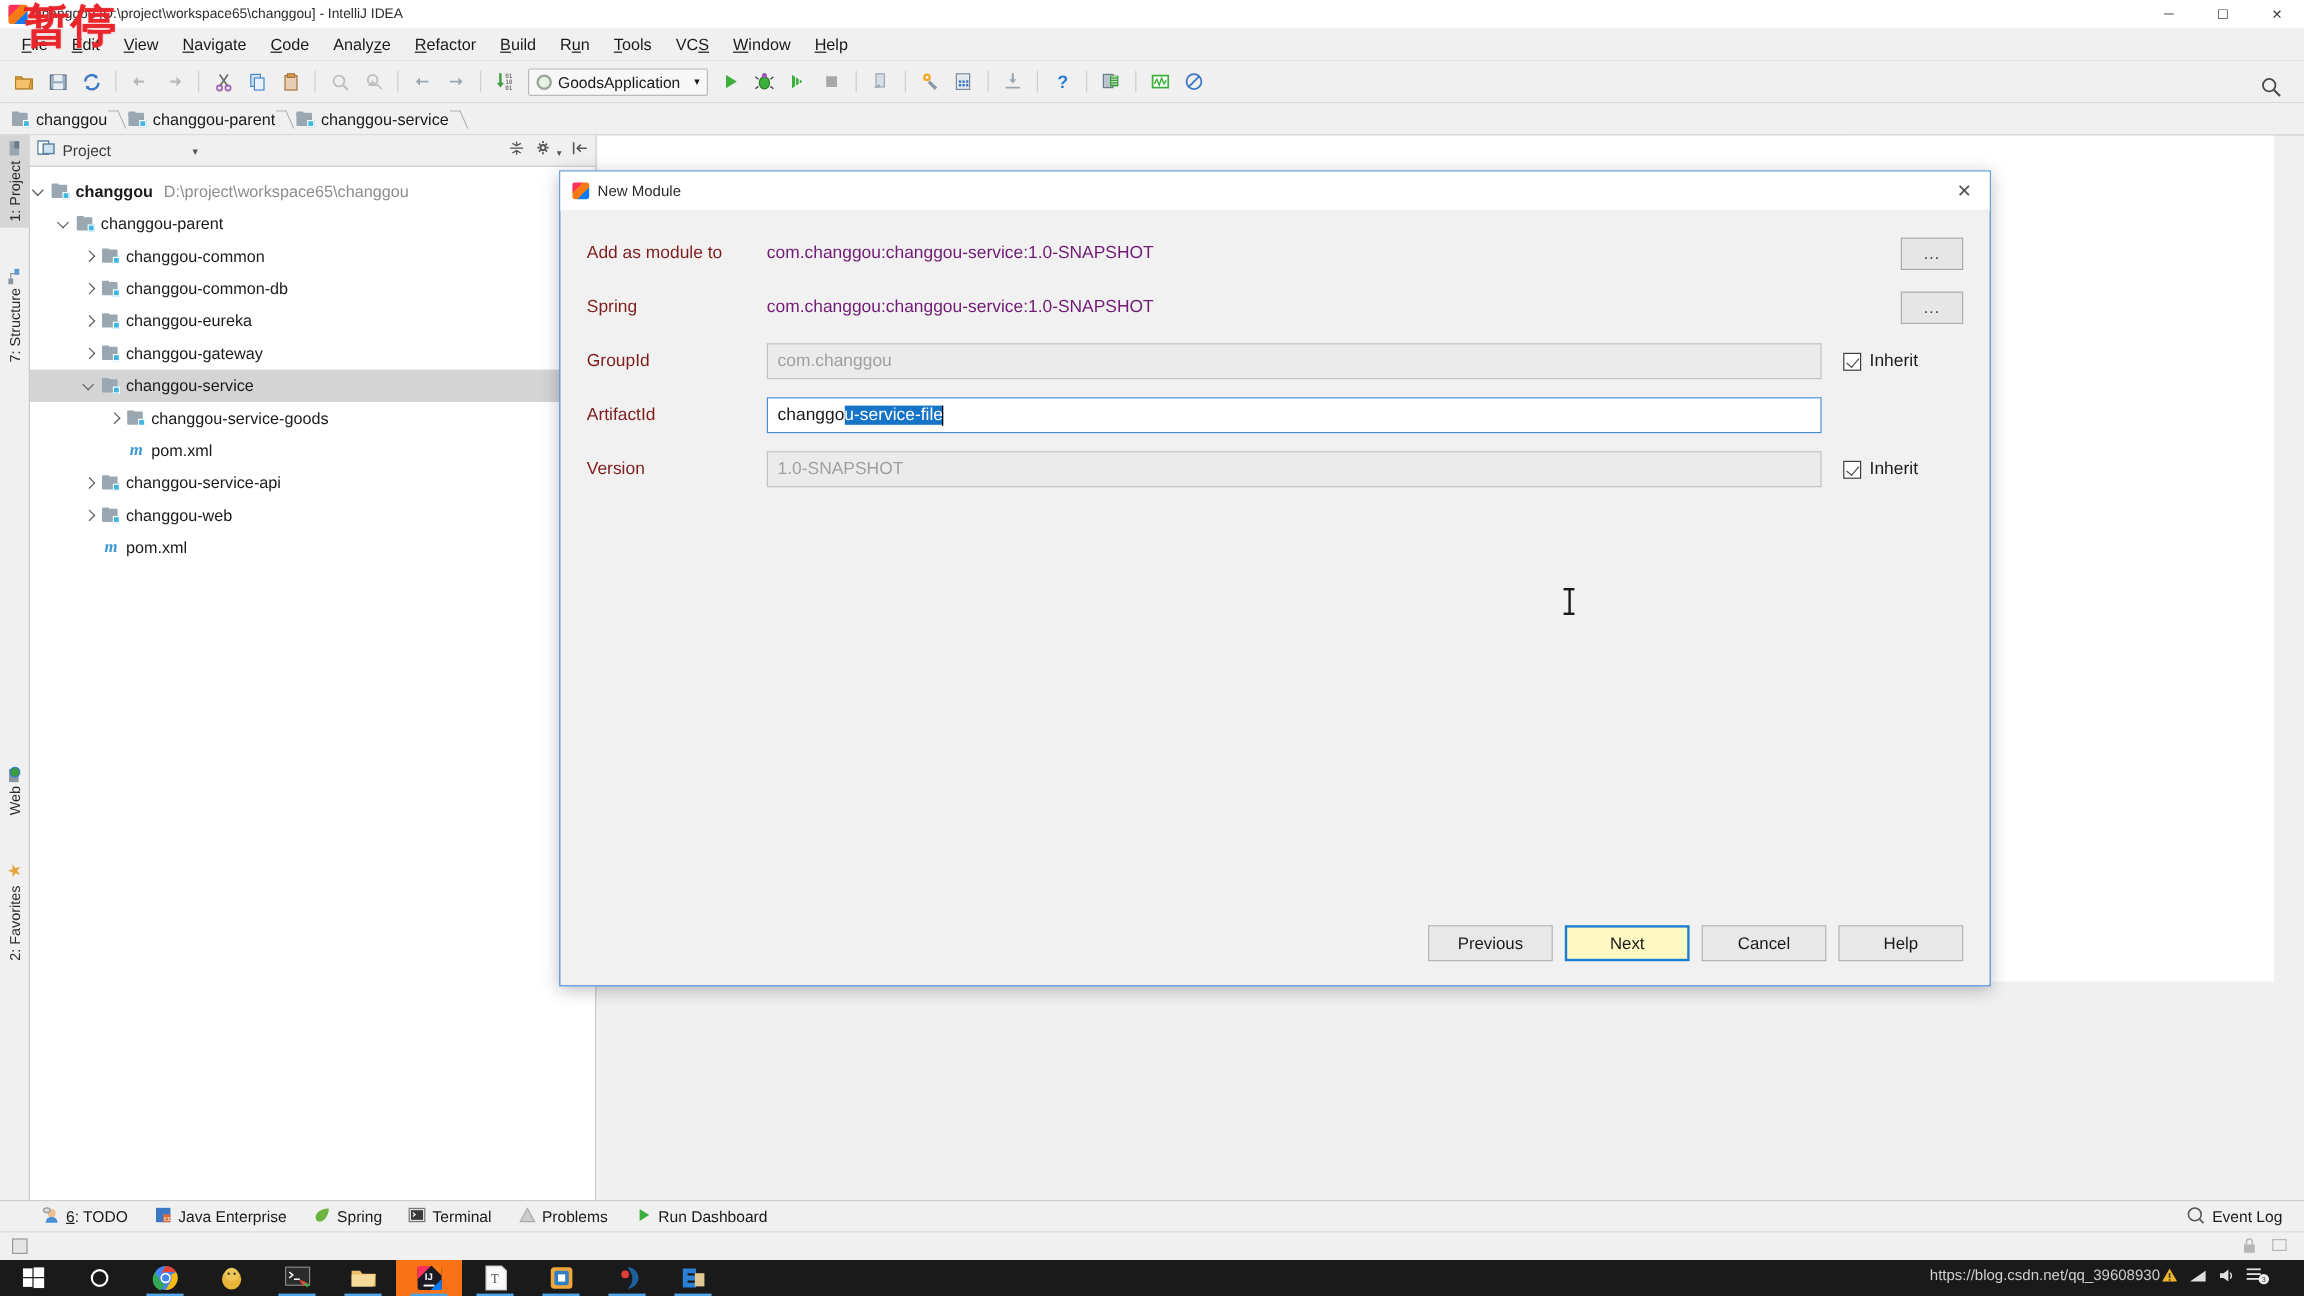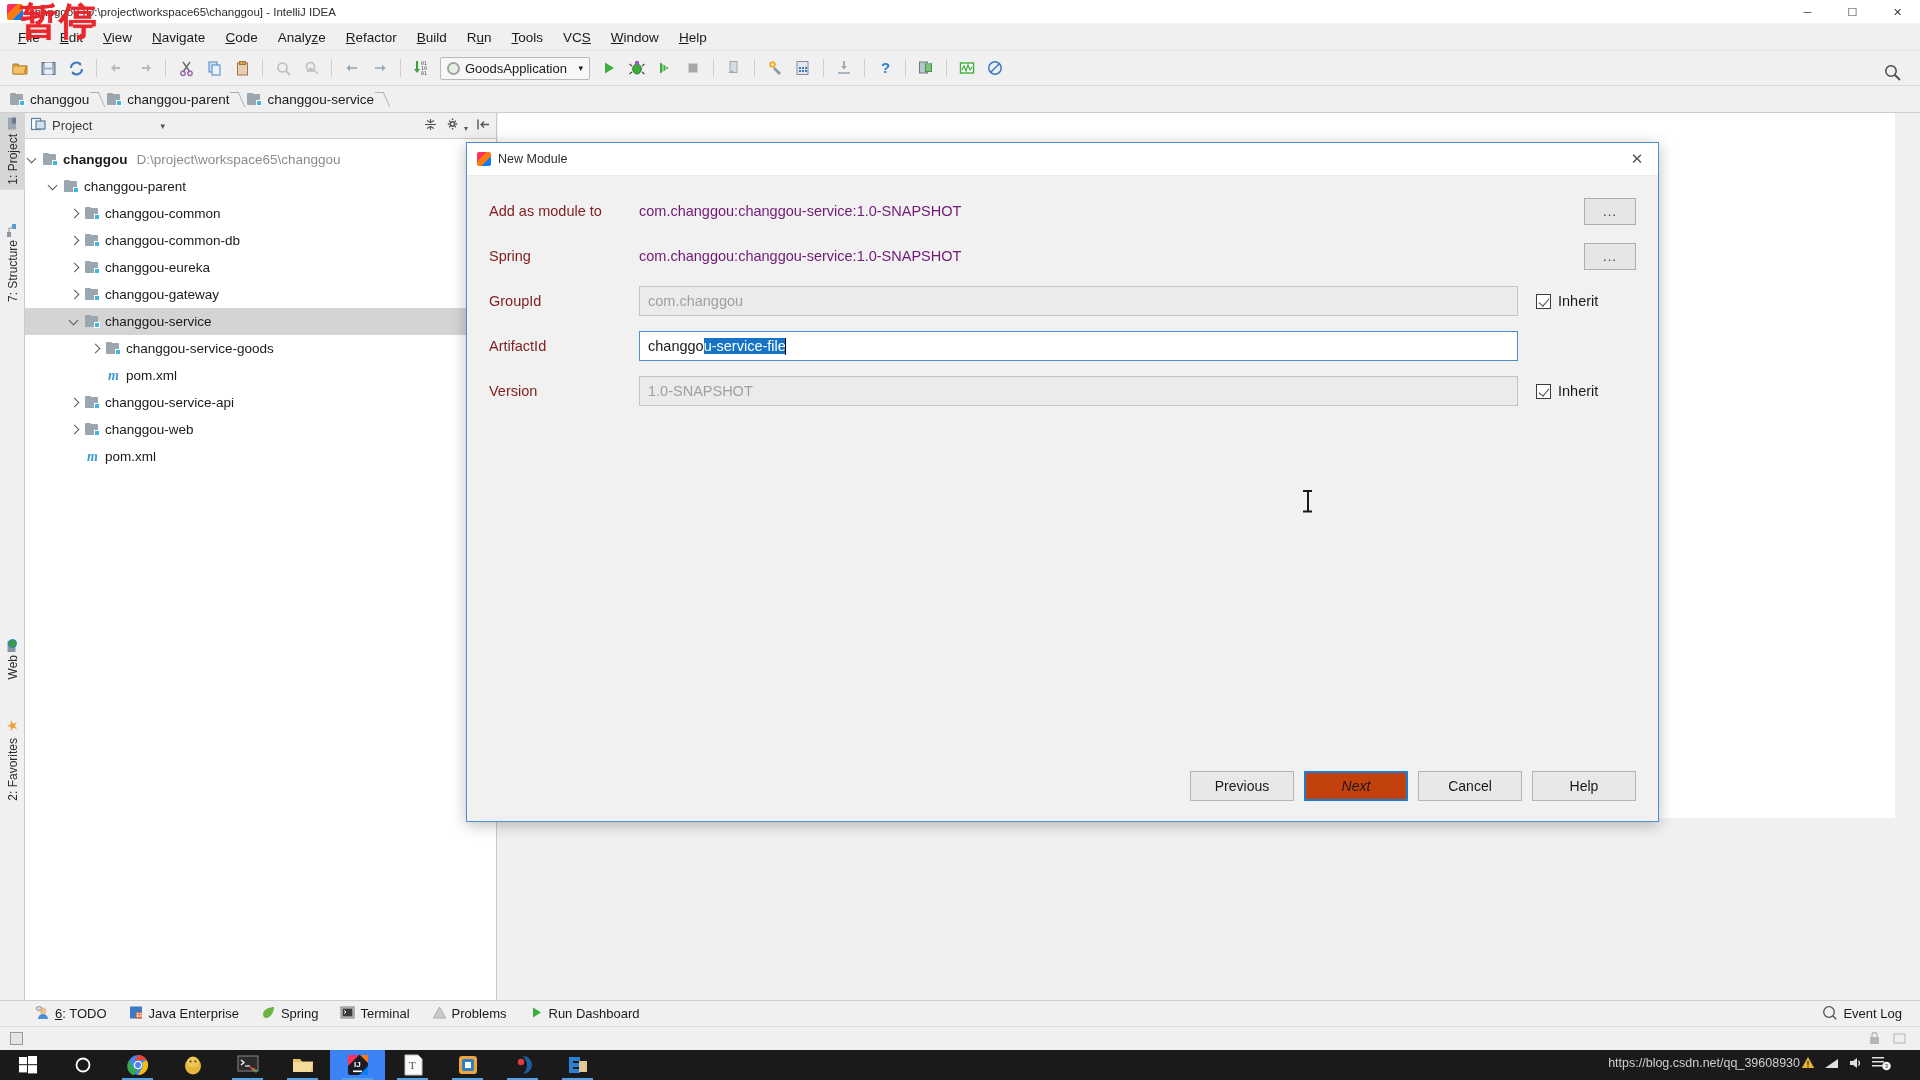--- a/index.html
+++ b/index.html
@@ -231,21 +231,21 @@
   .inherit-box .il { font-size: 14.5px; color: #1a1a1a; }
 
   .dlg-buttons {
     position: absolute; bottom: 22px; right: 22px; display: flex; gap: 10px;
   }
   .dbtn {
     width: 104px; height: 30px; border: 1px solid #b5b5b5; background: #e8e8e8;
     font-size: 14px; color: #1a1a1a; display: flex; align-items: center;
     justify-content: center; font-family: "Liberation Sans", sans-serif;
   }
-  .dbtn.focused { border: 2px solid #1a7fd4; background: #c2410c; font-style: italic; }
+  .dbtn.focused { border: 2px solid #1a7fd4; background: #fef9c3; }
 
   .text-cursor {
     position: absolute; left: 836px; top: 314px; width: 9px; height: 22px;
     pointer-events: none;
   }
   .text-cursor:before {
     content: ''; position: absolute; left: 4px; top: 0; width: 1.5px;
     height: 22px; background: #1a1a1a;
   }
   .text-cursor:after {
@@ -277,21 +277,21 @@
 
   
   .taskbar {
     position: absolute; top: 1050px; left: 0; width: 1920px; height: 30px;
     background: #1a1a1a; display: flex; align-items: center;
   }
   .tbitem {
     width: 55px; height: 30px; display: flex; align-items: center;
     justify-content: center; position: relative;
   }
-  .tbitem.active { background: #3b82f6; }
+  .tbitem.active { background: #f97316; }
   .tbitem.uline:after {
     content: ''; position: absolute; bottom: 0; left: 12px; right: 12px;
     height: 2px; background: #4ea4e8;
   }
   .tb-url {
     position: absolute; right: 120px; top: 6px; font-size: 12.5px;
     color: #cfcfcf; white-space: nowrap;
   }
   .tb-tray {
     position: absolute; right: 28px; top: 5px; display: flex; gap: 9px;

